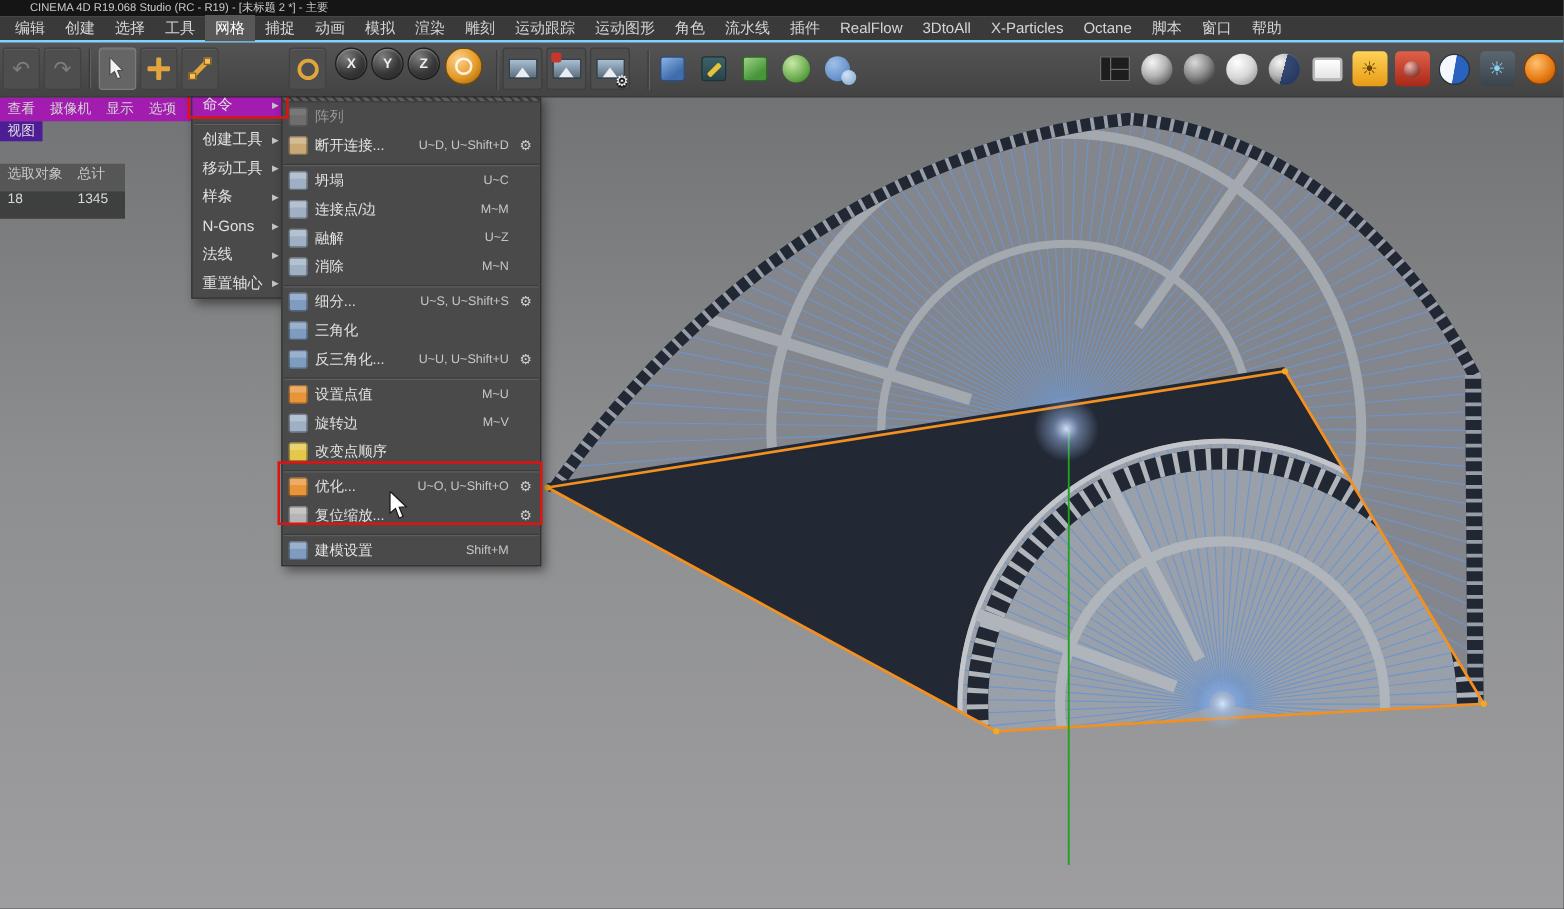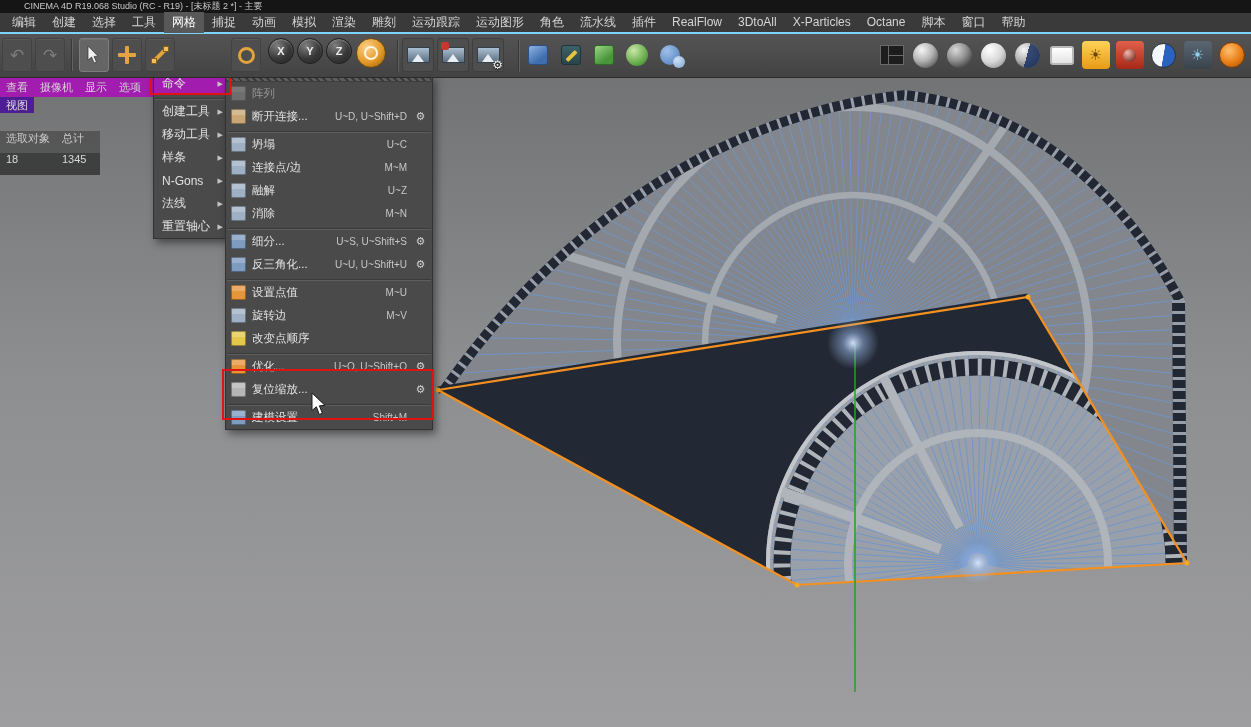--- a/index.html
+++ b/index.html
@@ -565,20 +565,26 @@
       <div class="sm-sep"></div>
       <div class="sm-item">
         <span class="sm-icon" style="background-color: rgb(126, 156, 192);"></span>
         <span class="sm-label">细分...</span>
         <span class="sm-spacer"></span>
         <span class="sm-short">U~S, U~Shift+S</span>
         <span class="sm-gear">⚙</span>
       </div>
       <div class="sm-item">
         <span class="sm-icon" style="background-color: rgb(126, 156, 192);"></span>
+        <span class="sm-label">三角化</span>
+        <span class="sm-spacer"></span>
+        <span class="sm-gear"></span>
+      </div>
+      <div class="sm-item">
+        <span class="sm-icon" style="background-color: rgb(126, 156, 192);"></span>
         <span class="sm-label">反三角化...</span>
         <span class="sm-spacer"></span>
         <span class="sm-short">U~U, U~Shift+U</span>
         <span class="sm-gear">⚙</span>
       </div>
       <div class="sm-sep"></div>
       <div class="sm-item">
         <span class="sm-icon" style="background-color: rgb(232, 149, 58);"></span>
         <span class="sm-label">设置点值</span>
         <span class="sm-spacer"></span>

